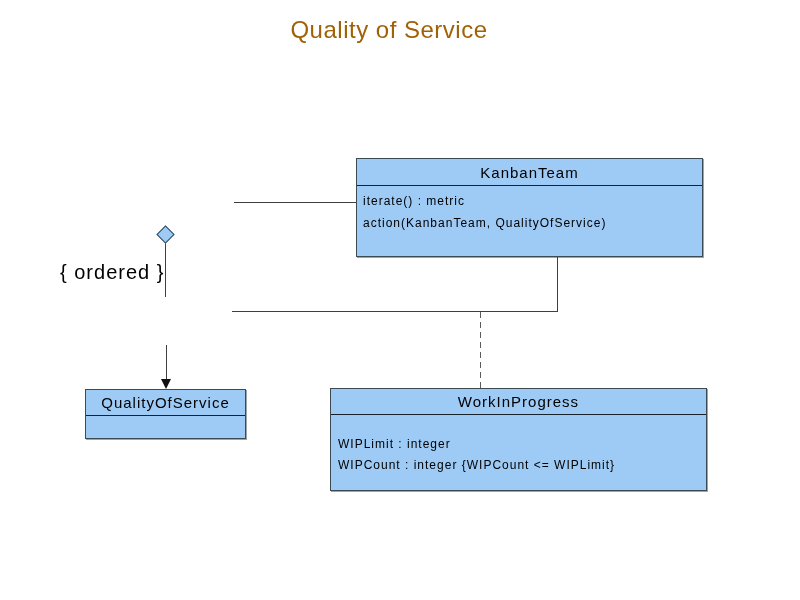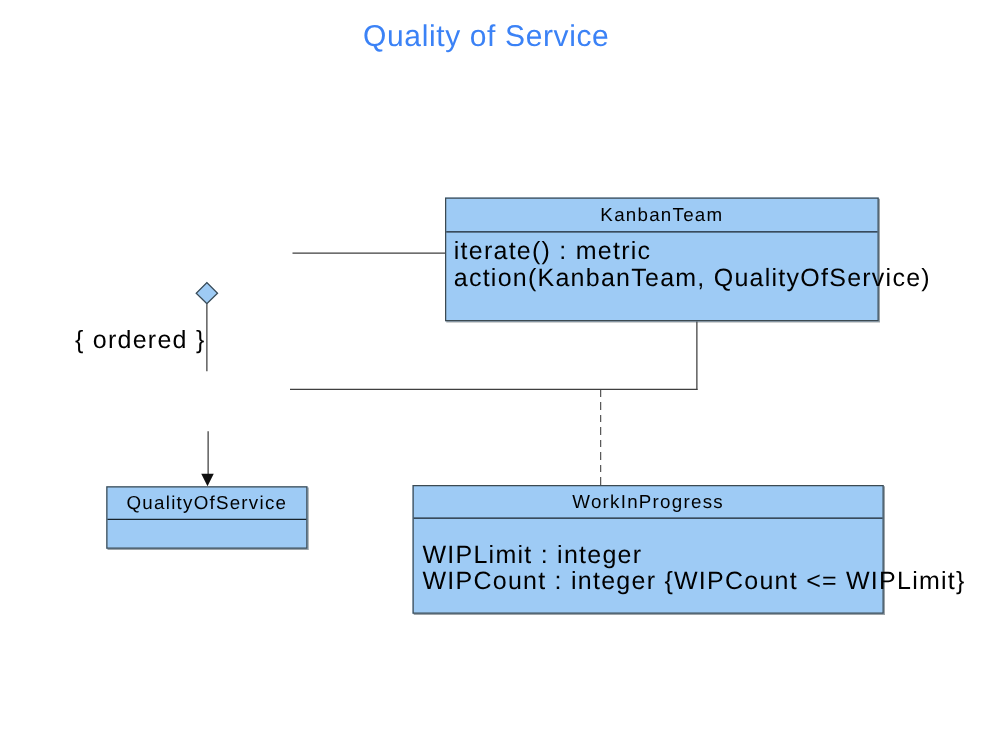--- a/index.html
+++ b/index.html
@@ -2,32 +2,32 @@
 <html><head>
 <meta charset="utf-8">
 <style>
   html,body{margin:0;padding:0;background:#ffffff;}
   .canvas{
     position:relative;width:800px;height:600px;background:#ffffff;
     font-family:"Liberation Sans",sans-serif;color:#000;overflow:hidden;
   }
   .diagram-title{
     position:absolute;left:0;top:16px;width:778px;text-align:center;
-    font-size:24px;letter-spacing:0.5px;color:#3b82f6;
+    font-size:24px;letter-spacing:0.5px;color:#a16207;
   }
   .uml-class{
     position:absolute;background:#9ECBF5;border:1px solid #3C4A52;
     box-sizing:border-box;box-shadow:1px 1px 0 rgba(60,74,82,0.5);
   }
   .uml-class-header{
     display:flex;align-items:center;justify-content:center;
     border-bottom:1px solid #17222b;font-size:15px;letter-spacing:1px;
     box-sizing:border-box;white-space:nowrap;
   }
-  .uml-class-body{font-size:20px;letter-spacing:1px;box-sizing:border-box;}
+  .uml-class-body{font-size:12px;letter-spacing:1px;box-sizing:border-box;}
   .attr-line{white-space:nowrap;}
   .line{position:absolute;}
   .h-line{height:0;border-top:1px solid #3f3f3f;}
   .v-line{width:0;border-left:1px solid #3f3f3f;}
   .dashed-v{
     width:1px;border:none;
     background:repeating-linear-gradient(180deg,#5a5a5a 0 6px,transparent 6px 10px);
   }
   .diamond{
     position:absolute;width:13px;height:13px;background:#9ECBF5;

